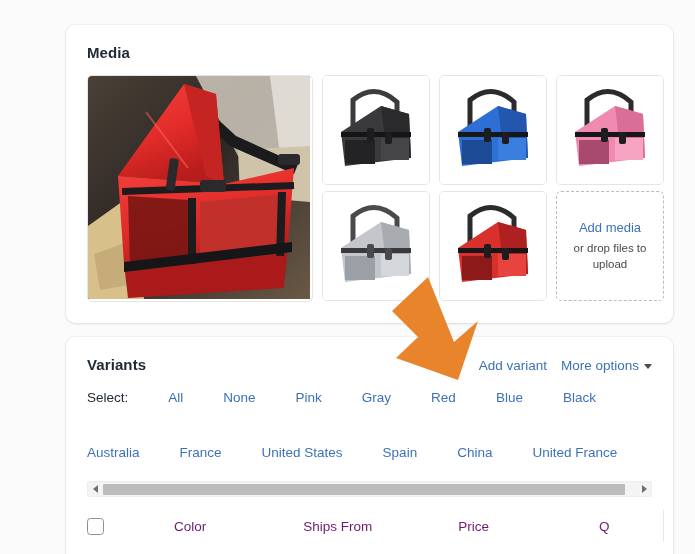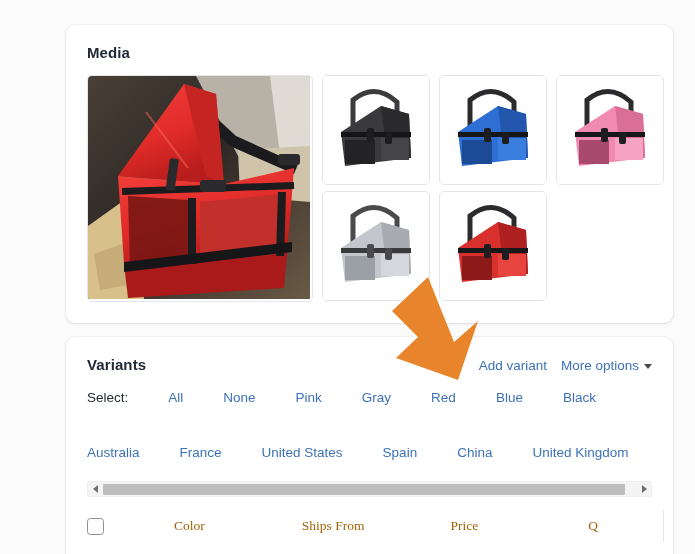--- a/index.html
+++ b/index.html
@@ -198,23 +198,22 @@
     height: 17px;
     border: 1.6px solid #8b9098;
     border-radius: 3.5px;
     background: #fff;
     flex: 0 0 auto;
     cursor: pointer;
     box-sizing: border-box;
   }
   .th {
     font-size: 13.5px;
-    color: #a16207;
+    color: #701a75;
     white-space: nowrap;
-    font-family: Liberation Serif, serif;
   }
   .th-color { margin-left: 70px; }
   .th-ships { margin-left: 97px; }
   .th-price { margin-left: 86px; }
   .th-qty {
     margin-left: 110px;
     overflow: hidden;
     width: 12px;
   }
   .col-divider {
@@ -360,20 +359,24 @@
           <path d="M18 56 L58 30 L86 38 L88 82 L22 90 Z" fill="#d8302c"></path>
           <path d="M58 30 L86 38 L88 82 L64 80 Z" fill="#ae2120"></path>
           <rect x="22" y="64" width="30" height="24" fill="#8c1a19"></rect>
           <rect x="58" y="62" width="28" height="22" fill="#e8443f"></rect>
           <rect x="18" y="56" width="70" height="5" fill="#17171a"></rect>
           <rect x="44" y="52" width="7" height="14" rx="2" fill="#1d1d1f"></rect>
           <rect x="62" y="56" width="7" height="12" rx="2" fill="#1d1d1f"></rect>
         </svg>
       </div>
 
+      <div class="thumb dropzone">
+        <span class="dz-main">Add media</span>
+        <span class="dz-sub">or drop files to upload</span>
+      </div>
 
     </div>
   </div>
 </section>
 
 <section class="card" id="variants-card">
 
   <div class="card-header">
     <div class="card-title">Variants</div>
     <div class="header-actions">
@@ -392,21 +395,21 @@
     <span class="link">Pink</span>
     <span class="link">Gray</span>
     <span class="link">Red</span>
     <span class="link">Blue</span>
     <span class="link">Black</span>
     <span class="link">Australia</span>
     <span class="link">France</span>
     <span class="link">United States</span>
     <span class="link">Spain</span>
     <span class="link">China</span>
-    <span class="link">United Kingdom</span>
+    <span class="link">United France</span>
   </div>
 
   <div class="hscroll-wrap">
     <div class="sb-btn">
       <i class="sb-arrow-l"></i>
     </div>
     <div class="sb-track">
       <div class="sb-thumb"></div>
     </div>
     <div class="sb-btn">

